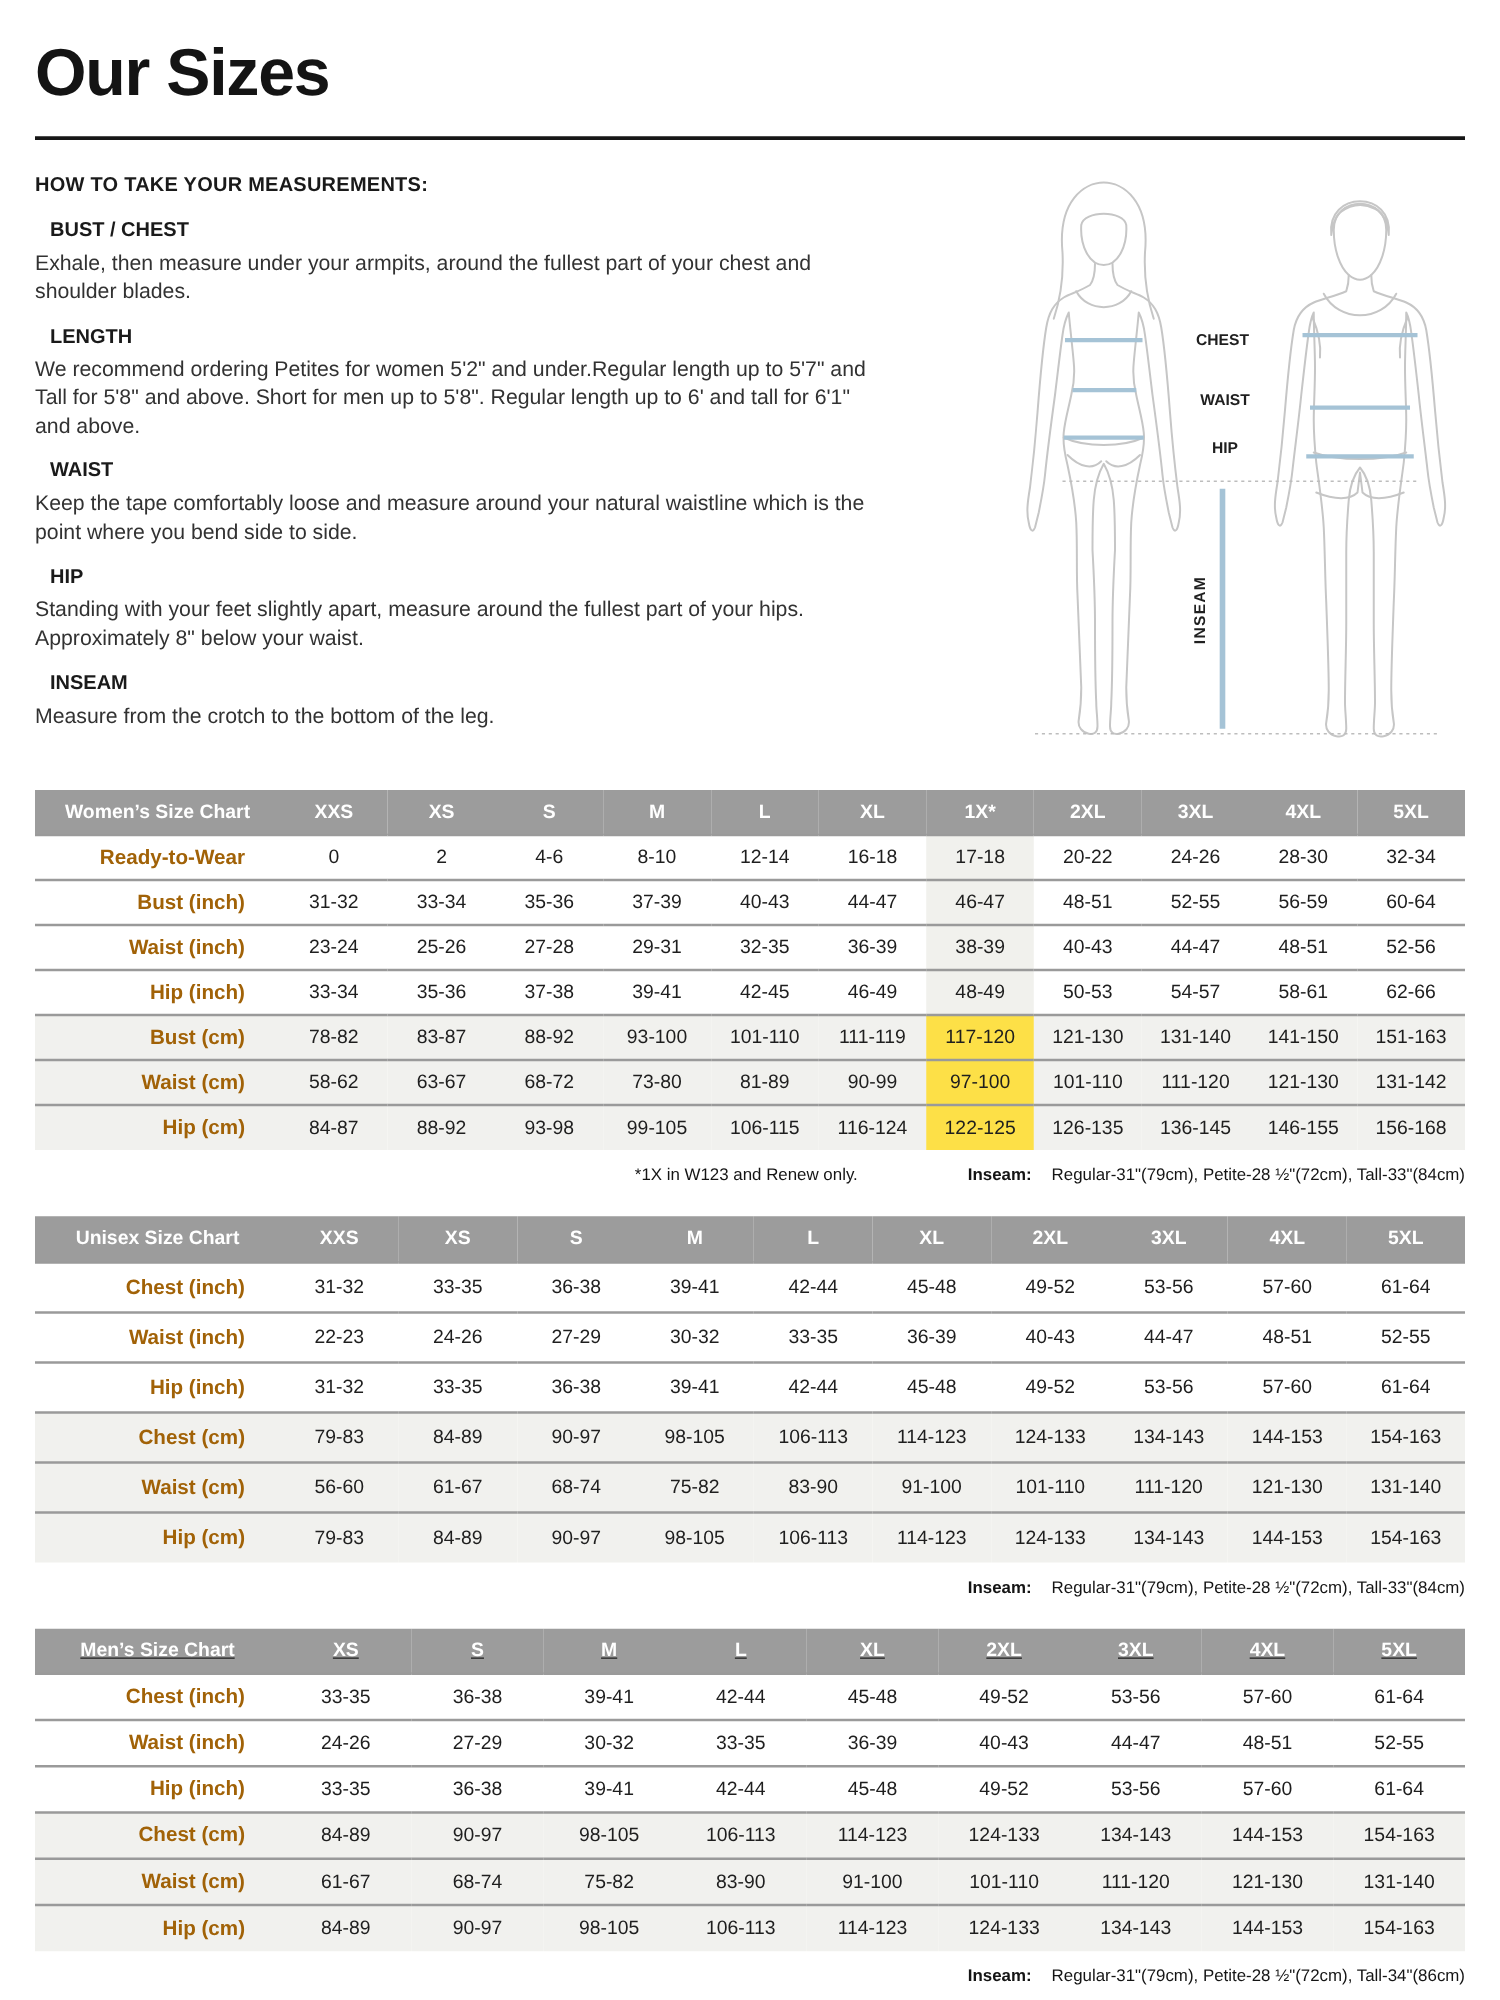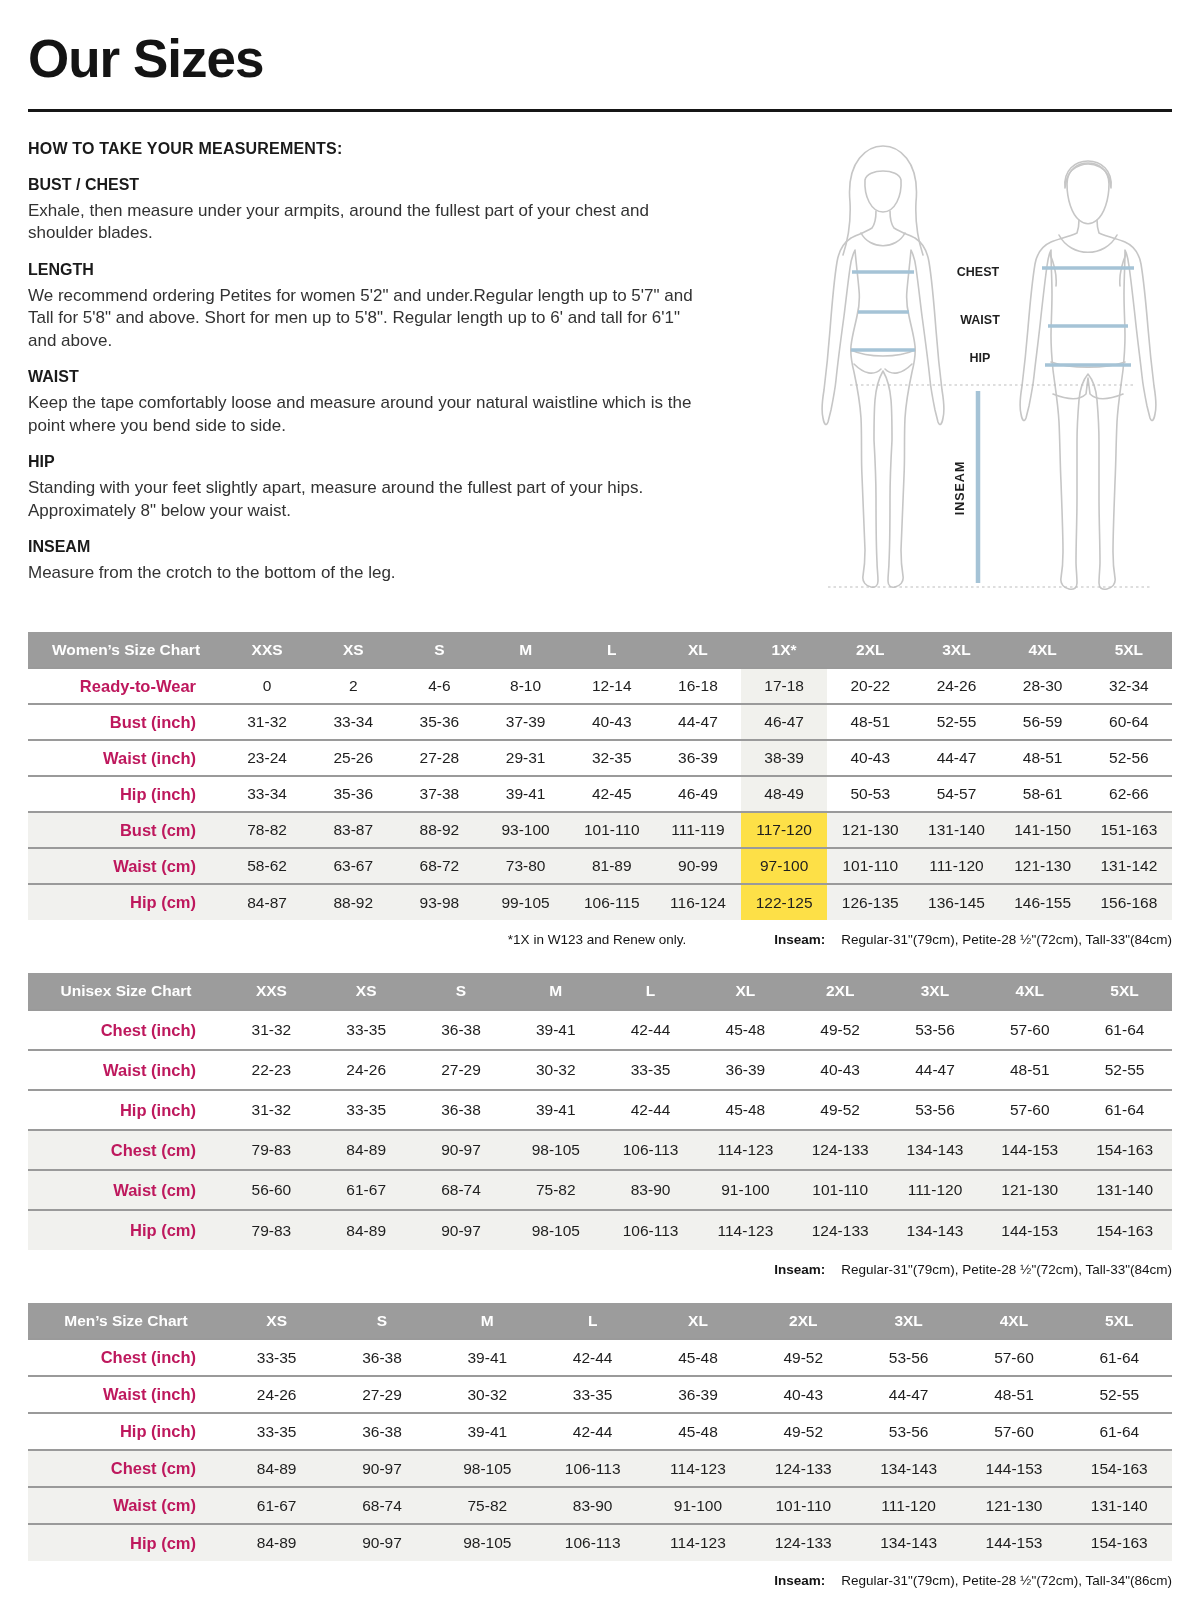--- a/index.html
+++ b/index.html
@@ -14,46 +14,46 @@
   h1.page-title {
     margin:4px 0 20px;
     font-size:53px; font-weight:800; letter-spacing:-1px; color:#141414;
   }
   .title-rule { border:none; border-top:3px solid #161616; margin:0 0 24px; }
 
   .content-top { display:flex; justify-content:space-between;gap:48px; }
   .instructions { width:748px; padding-top:4px; }
   .inst-heading { margin:0 0 18px; font-size:16px; font-weight:800; color:#1a1a1a; letter-spacing:.2px; }
   .inst-section { margin-bottom:16px; }
-  .inst-title { margin:0 0 6px; font-size:16px; font-weight:800; color:#1a1a1a; }
+  .inst-title { margin:0 12px 6px; font-size:16px; font-weight:800; color:#1a1a1a; }
   .inst-body { margin:0; font-size:17px; line-height:1.32; color:#323232; max-width:678px; }
 
   .diagram { width:384px; flex-shrink:0; padding-top:2px; }
   .diagram svg { display:block; }
 
   .size-table { width:100%; border-collapse:collapse; table-layout:fixed; }
   .size-table thead th {
     background:#9c9c9c; color:#fff; font-size:15.5px; font-weight:700; padding:0;
   }
   .size-table th.label-col { width:196px; }
   .size-table tbody tr { border-top:2px solid #9a9a9a; }
   .size-table tbody th.row-label {
-    text-align:right; padding-right:28px; font-size:16.5px; font-weight:700; color:#be185d;
+    text-align:right; padding-right:28px; font-size:16.5px; font-weight:700; color:#a16207;
   }
   .size-table tbody td { text-align:center; font-size:15.5px; font-weight:500; color:#1e1e1e; }
   .size-table tbody tr.shaded { background:#f1f1ee; }
   .size-table tbody td.hl { background:#f1f1ed; }
   .size-table tbody tr.shaded td.hl { background:#fde047; }
 
   .tbl-womens { margin-top:26px; }
   .tbl-womens thead tr { height:36px; }
   .tbl-womens tbody tr { height:36px; }
   .tbl-unisex thead tr { height:37px; }
   .tbl-unisex tbody tr { height:40px; }
-  .tbl-mens  thead tr { height:36px; }
+  .tbl-mens  thead tr { height:36px;text-decoration:underline; }
   .tbl-mens  tbody tr { height:37px; }
 
   .footnote {
     display:flex; justify-content:flex-end; gap:88px;
     margin-top:12px; margin-bottom:26px;
     font-size:13.5px; color:#141414;align-items:center;
   }
   .footnote b { font-weight:700; margin-right:16px; }
 </style>
 </head>

